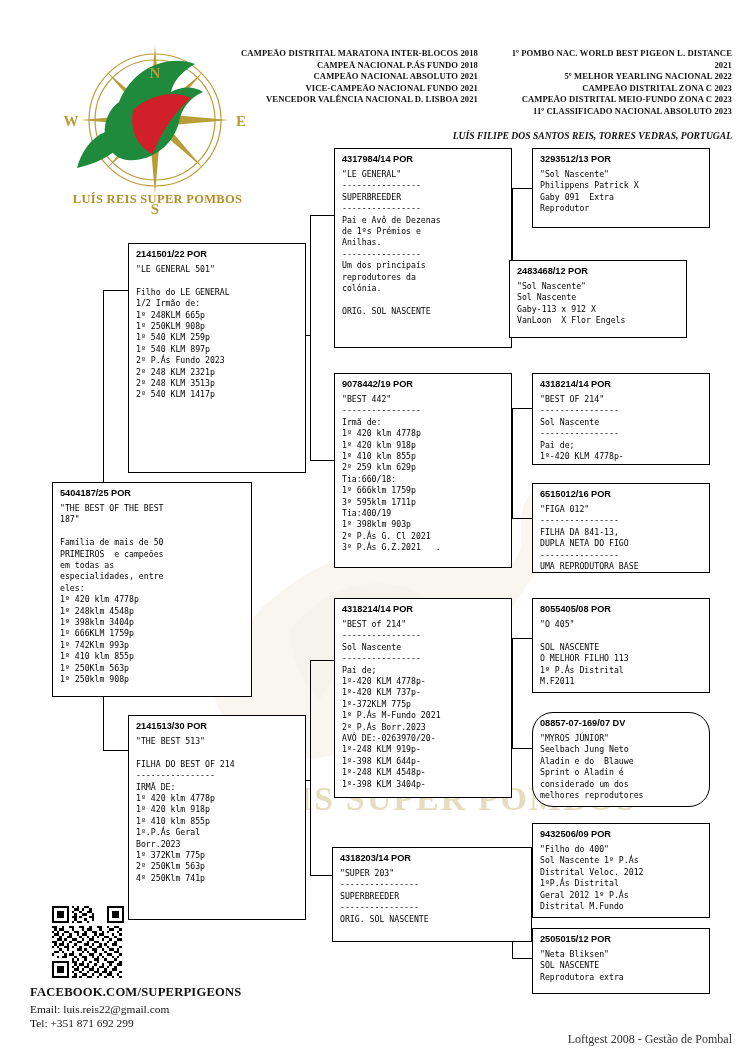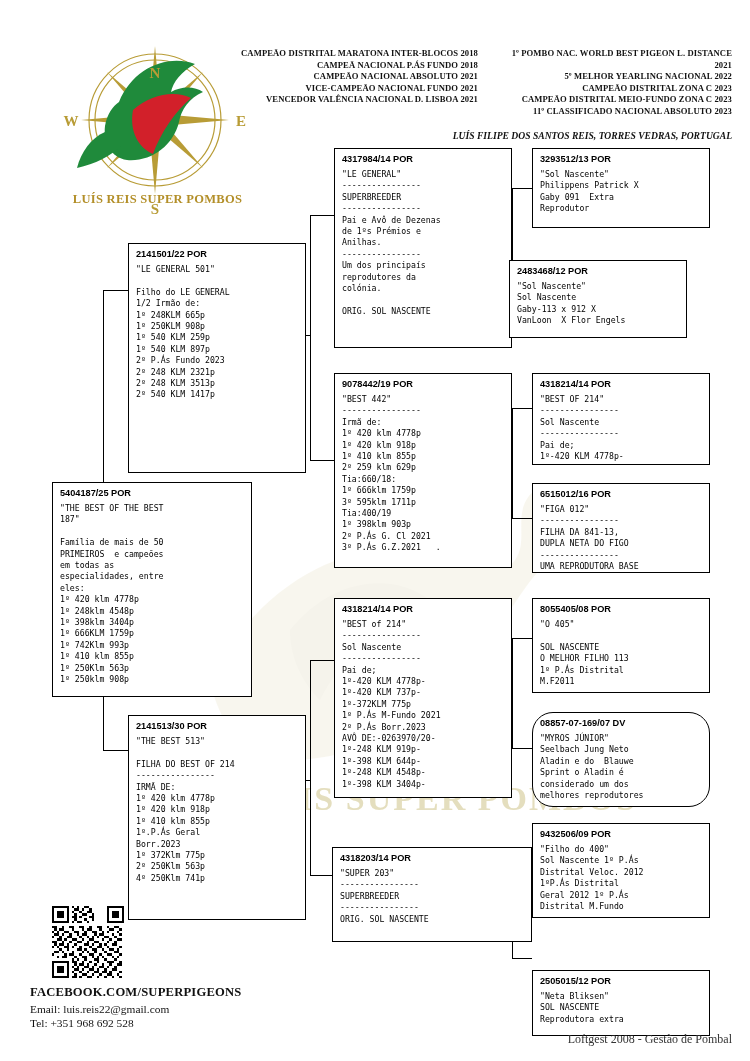--- a/index.html
+++ b/index.html
@@ -429,21 +429,21 @@
   <div class="box" style="left:532px; top:823px; width:178px; height:95px;">
     <div class="ring">9432506/09 POR</div>
     <div class="body">"Filho do 400"
 Sol Nascente 1º P.Ás
 Distrital Veloc. 2012
 1ºP.Ás Distrital
 Geral 2012 1º P.Ás
 Distrital M.Fundo</div>
   </div>
 
-  <div class="box" style="left:532px; top:928px; width:178px; height:66px;margin-top:42px;">
+  <div class="box" style="left:532px; top:928px; width:178px; height:66px;">
     <div class="ring">2505015/12 POR</div>
     <div class="body">"Neta Bliksen"
 SOL NASCENTE
 Reprodutora extra</div>
   </div>
 
   <div class="qr">
     <svg viewBox="0 0 29 29" width="72" height="72" shape-rendering="crispEdges">
       <rect width="29" height="29" fill="#fff"></rect>
       <g fill="#000">
@@ -645,18 +645,18 @@
           <rect x="21" y="28" width="1" height="1"></rect>
           <rect x="24" y="28" width="1" height="1"></rect>
         <rect x="27" y="28" width="1" height="1"></rect>
       </g>
     </svg>
   </div>
 
   <div class="footer">
     <div class="fb">FACEBOOK.COM/SUPERPIGEONS</div>
     <div class="line2">Email: luis.reis22@gmail.com</div>
-    <div class="line3">Tel: +351 968 692 528</div>
+    <div class="line3">Tel: +351 871 692 299</div>
   </div>
 
   <div class="loftest">Loftgest 2008 - Gestão de Pombal</div>
 
 </div>
 
 </body></html>

